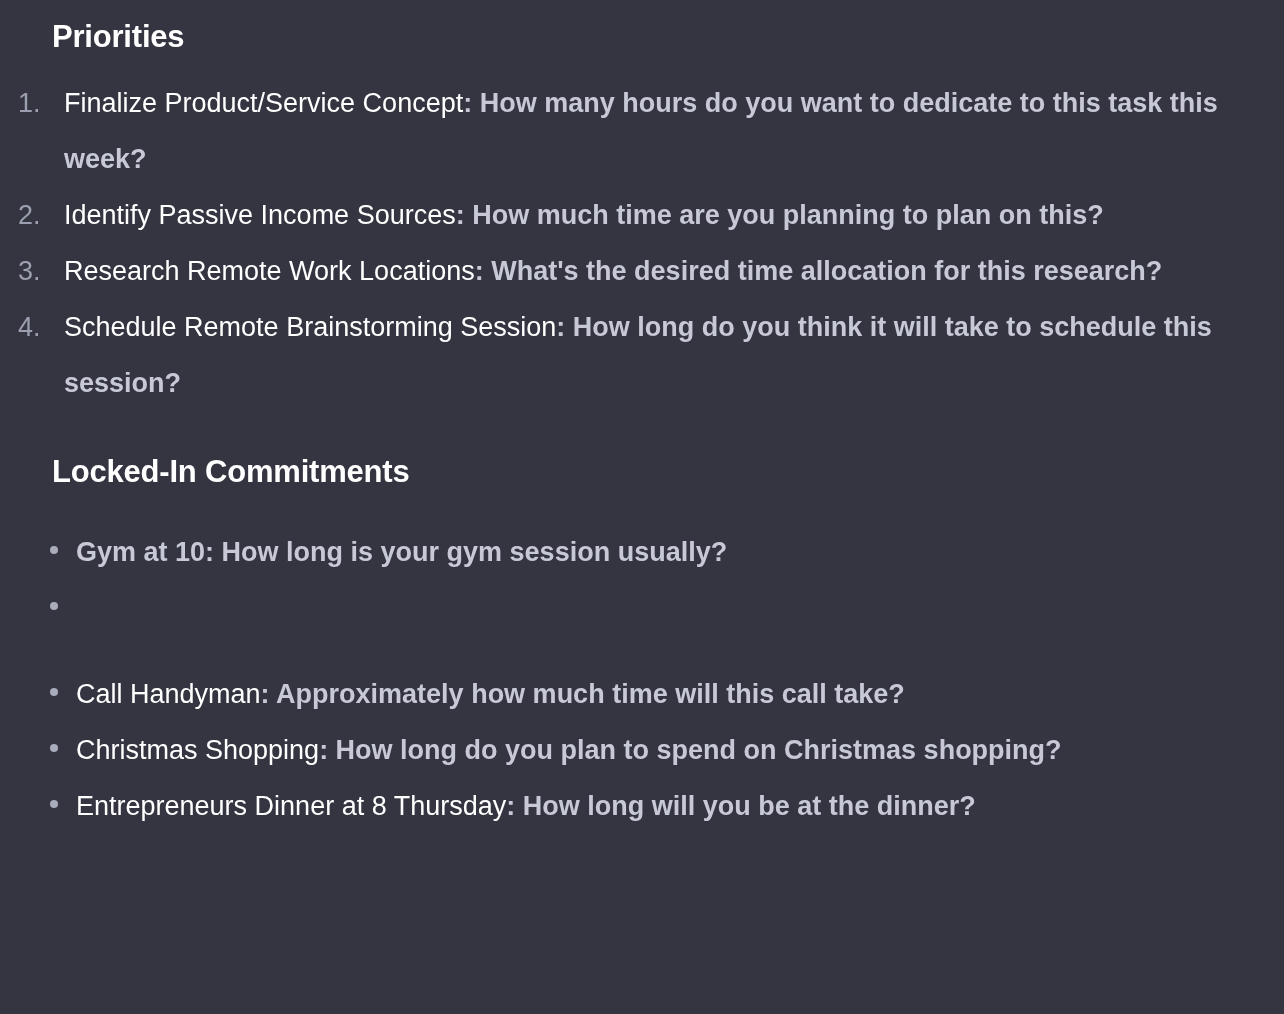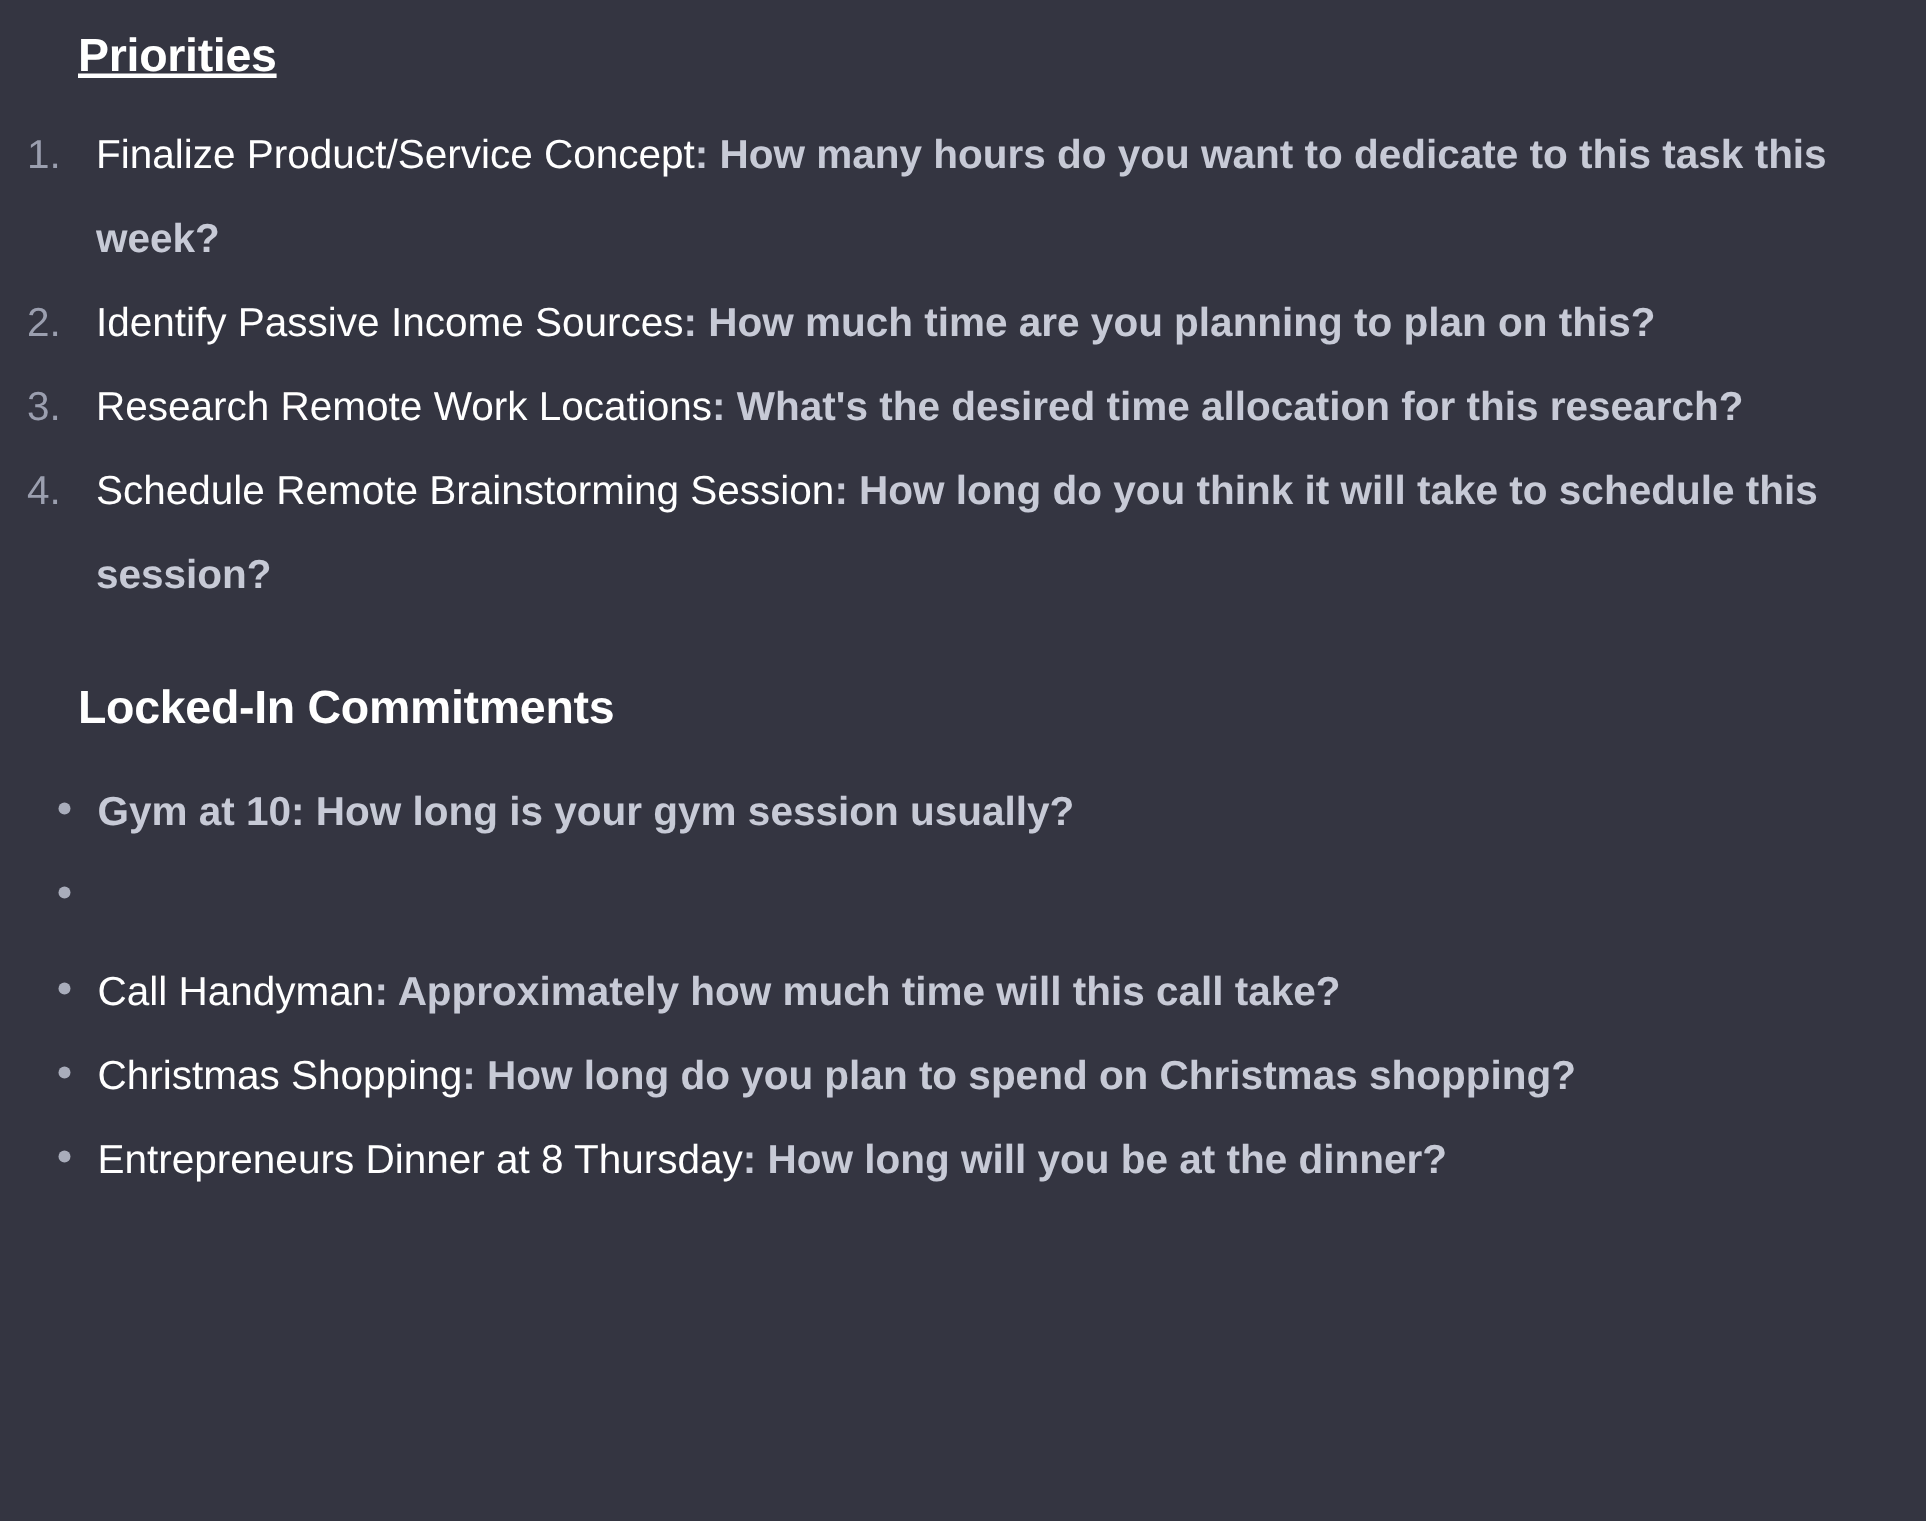--- a/index.html
+++ b/index.html
@@ -31,21 +31,21 @@
   
   .heading {
     color: #ffffff;
     font-size: 31px;
     font-weight: bold;
     line-height: 1.25;
     letter-spacing: -0.2px;
     margin: 0;
     padding-left: 52px;
   }
-  .heading-priorities { padding-top: 18px; text-decoration: underline; }
+  .heading-priorities { padding-top: 18px; }
   .heading-locked     { padding-top: 0px; }
   .heading-additional { padding-top: 0px; }
 
   
   ol.num-list {
     list-style: none;
     margin: 0;
     padding: 0;
   }
   ol.num-list > li {
@@ -65,21 +65,21 @@
     text-align: left;
     color: #9b9faf;
     font-size: 27px;
     line-height: 56px;
     font-weight: normal;
   }
 
   
   ul.dot-list {
     list-style: none;
-    margin: 1px;
+    margin: 12px;
     padding: 0;
   }
   ul.dot-list > li {
     position: relative;
     padding-left: 64px;
     font-size: 27px;
     line-height: 56px;
     color: #c7cad6;
     font-weight: normal;
   }

